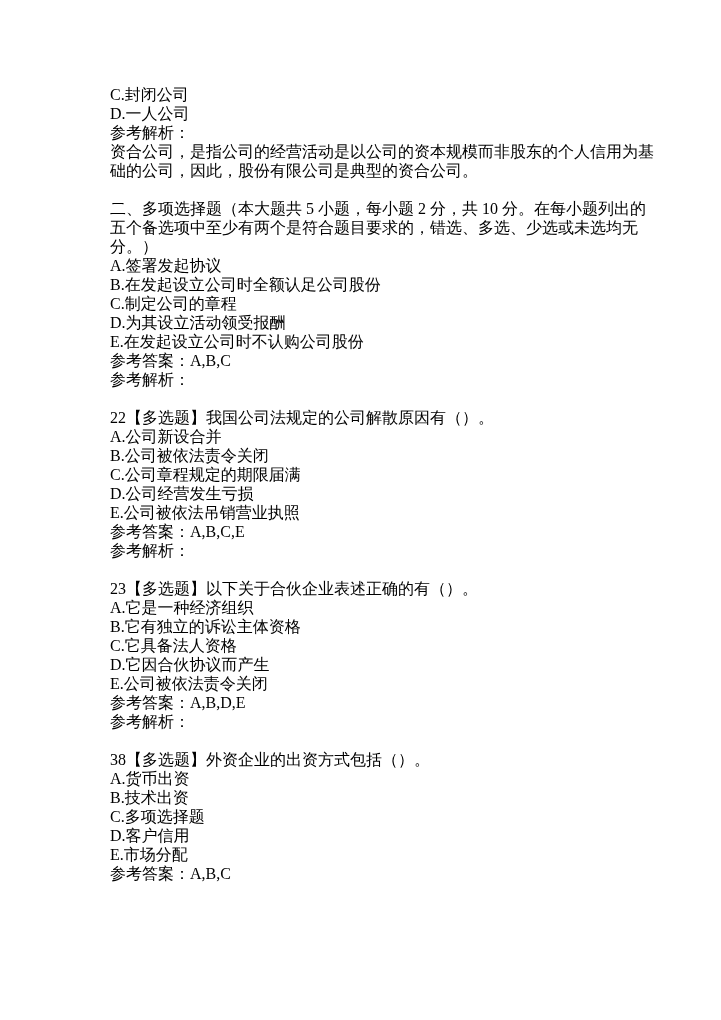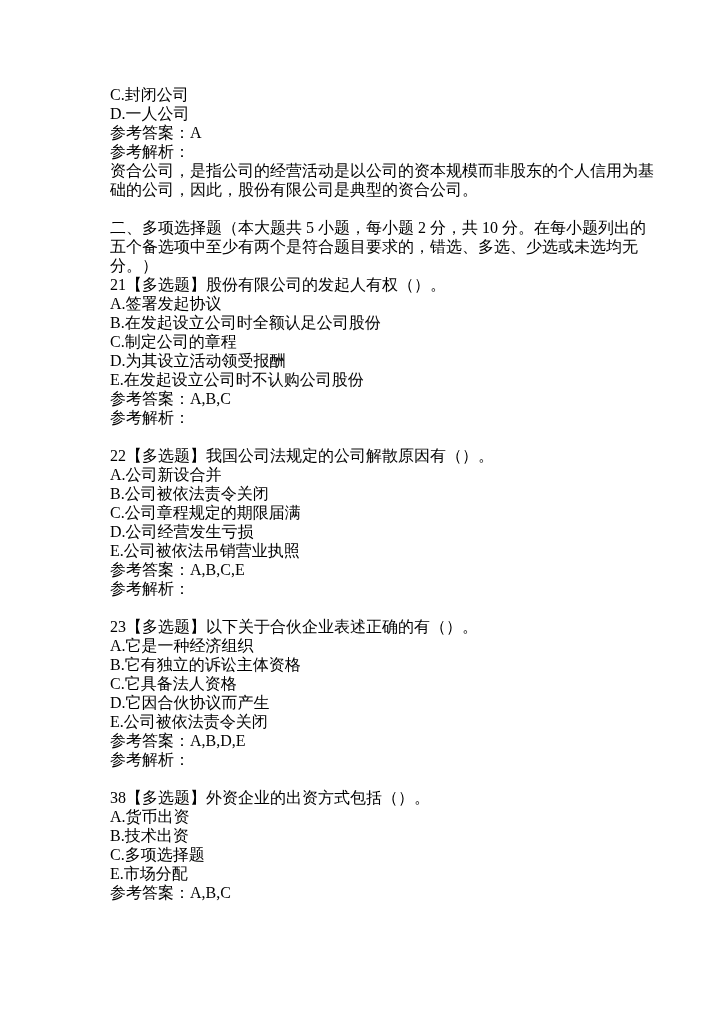--- a/index.html
+++ b/index.html
@@ -45,36 +45,34 @@
 </style>
 </head>
 <body>
 
 <div class="page">
   <div class="content">
 
     <section>
       <div class="line">C.封闭公司</div>
       <div class="line">D.一人公司</div>
-      <div class="line"><span>参考答案：</span><span>A</span></div>
       <div class="line">参考解析：</div>
       <div class="line">资合公司，是指公司的经营活动是以公司的资本规模而非股东的个人信用为基</div>
       <div class="line">础的公司，因此，股份有限公司是典型的资合公司。</div>
     </section>
 
     <div class="gap"></div>
 
     <section class="bold">
       <div class="line">二、多项选择题（本大题共 5 小题，每小题 2 分，共 10 分。在每小题列出的</div>
       <div class="line">五个备选项中至少有两个是符合题目要求的，错选、多选、少选或未选均无</div>
       <div class="line">分。）</div>
     </section>
 
     <section>
-      <div class="line">21【多选题】股份有限公司的发起人有权（）。</div>
       <div class="line">A.签署发起协议</div>
       <div class="line">B.在发起设立公司时全额认足公司股份</div>
       <div class="line">C.制定公司的章程</div>
       <div class="line">D.为其设立活动领受报酬</div>
       <div class="line">E.在发起设立公司时不认购公司股份</div>
       <div class="line"><span>参考答案：</span><span>A,B,C</span></div>
       <div class="line">参考解析：</div>
     </section>
 
     <div class="gap"></div>
@@ -103,18 +101,19 @@
       <div class="line">参考解析：</div>
     </section>
 
     <div class="gap"></div>
 
     <section>
       <div class="line">38【多选题】外资企业的出资方式包括（）。</div>
       <div class="line">A.货币出资</div>
       <div class="line">B.技术出资</div>
       <div class="line">C.多项选择题</div>
+      <div class="line">D.客户信用</div>
       <div class="line">E.市场分配</div>
       <div class="line"><span>参考答案：</span><span>A,B,C</span></div>
     </section>
 
   </div>
 </div>
 
 </body></html>

